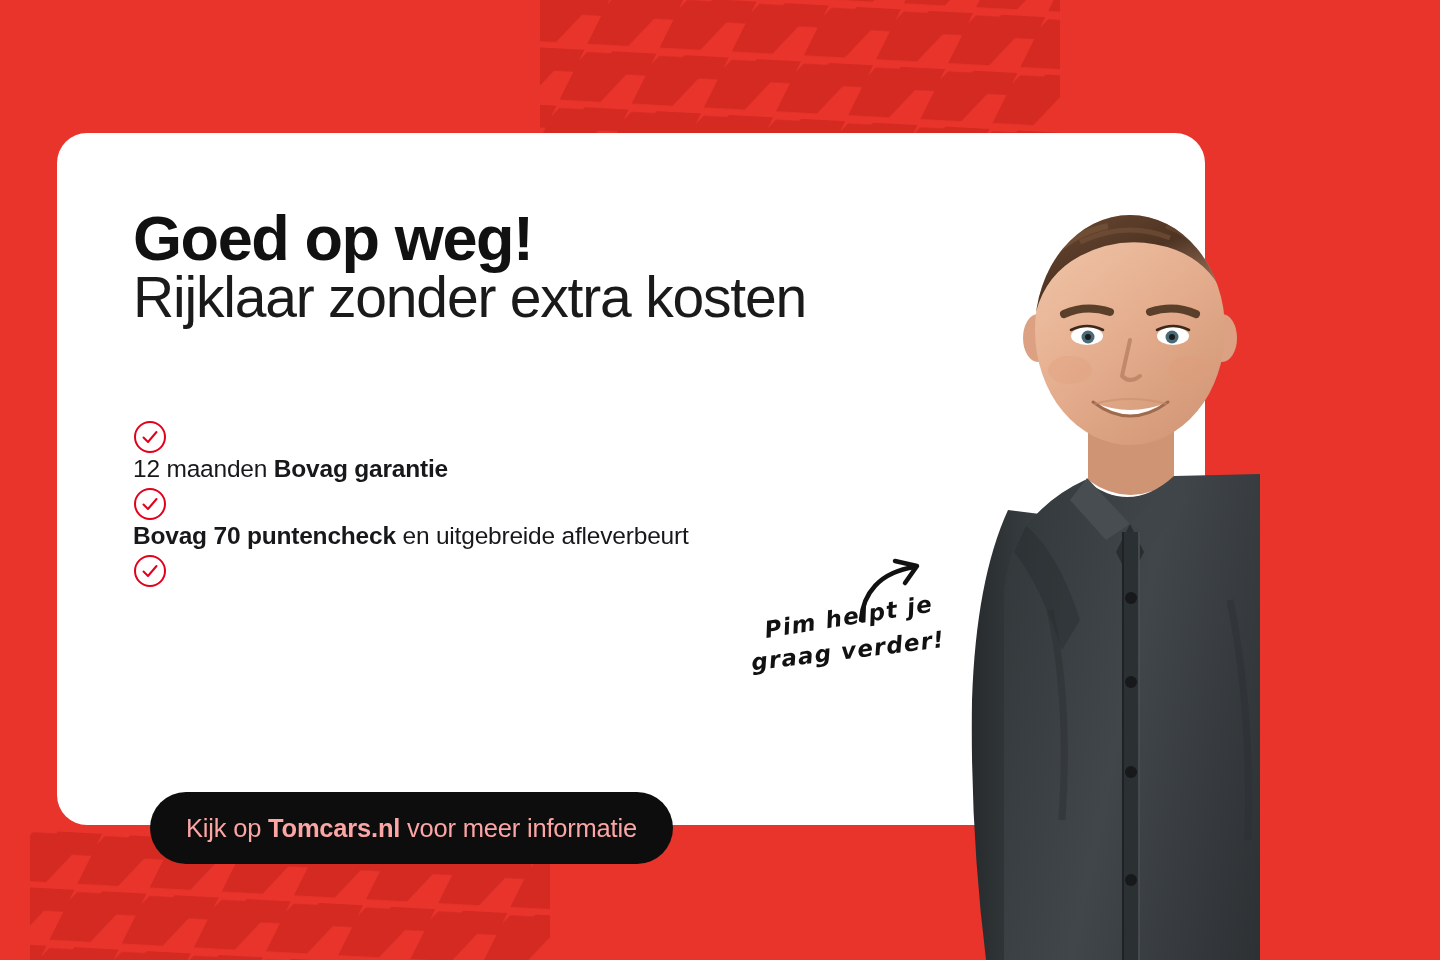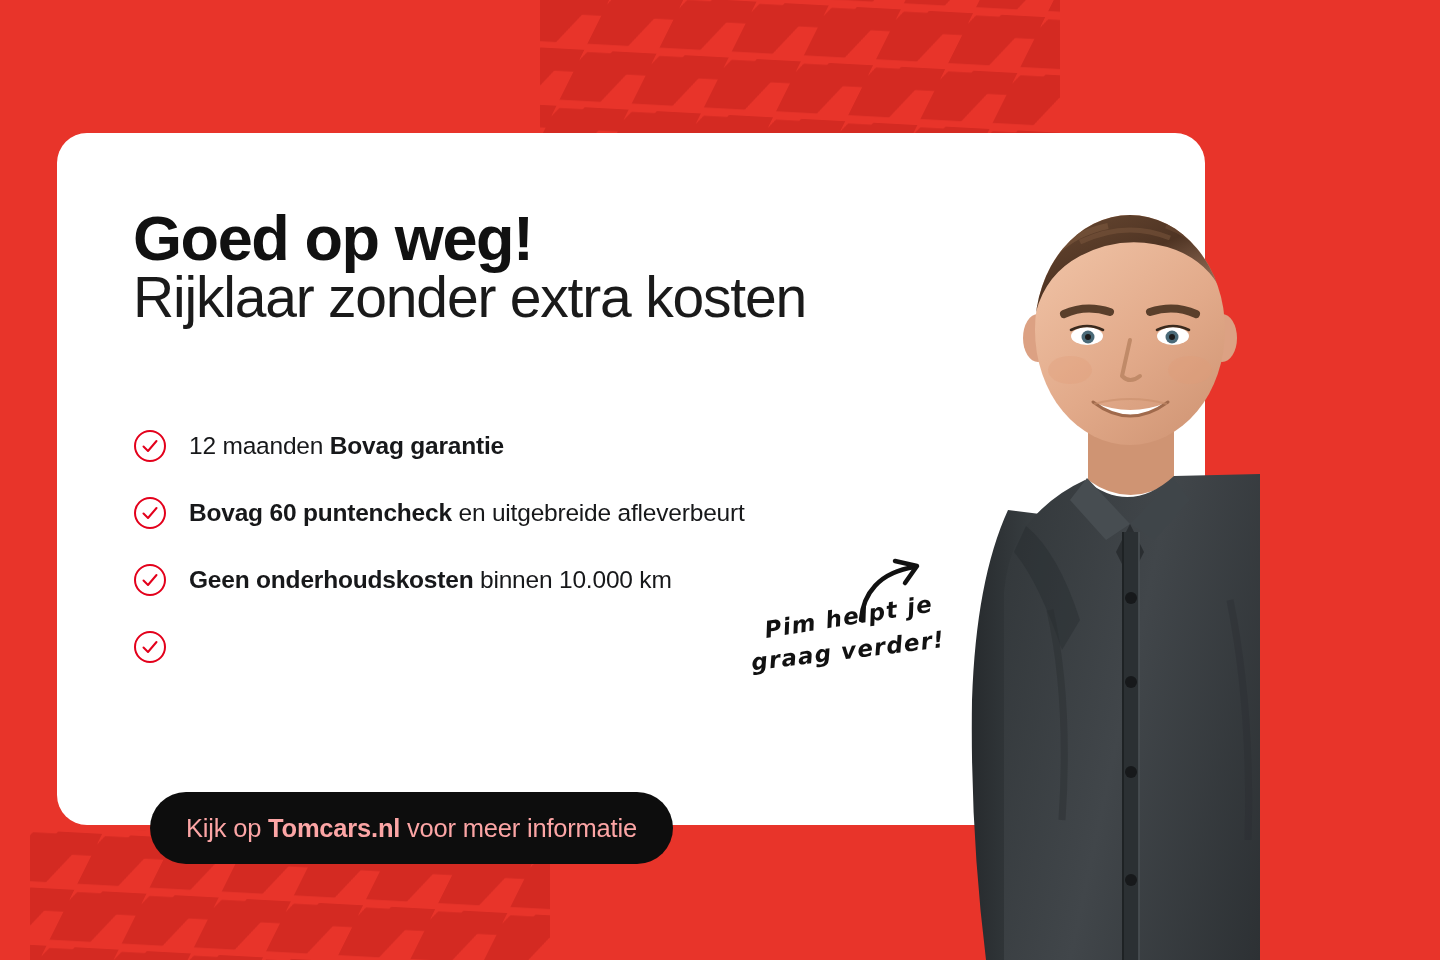--- a/index.html
+++ b/index.html
@@ -29,21 +29,21 @@
     letter-spacing:-1.4px;white-space:nowrap;
   }
   #subheadline{
     position:absolute;left:133px;top:268px;
     font-size:57px;line-height:1.05;font-weight:400;color:#1a1a1a;
     letter-spacing:-1.2px;white-space:nowrap;
   }
 
   
   #checklist{position:absolute;left:133px;top:420px;width:760px;}
-  .check-row{display:flex;align-items:center;height:52px;margin-bottom:15px;}
+  .check-row{display:flex;height:52px;margin-bottom:15px;flex-direction:column;}
   .check-icon{flex:0 0 auto;width:34px;height:34px;margin-right:22px;}
   .check-icon svg{display:block;}
   .check-text{
     font-size:24.5px;color:#17181a;line-height:1.2;white-space:nowrap;
     letter-spacing:-0.2px;
   }
   .check-text b{font-weight:700;}
 
   
   #note{
@@ -121,35 +121,24 @@
     </div>
 
     <div class="check-row">
       <span class="check-icon">
         <svg width="34" height="34" viewBox="0 0 34 34">
           <circle cx="17" cy="17" r="15" fill="none" stroke="#E3001B" stroke-width="2"></circle>
           <path d="M10.5 17.5 L15 22 L23.5 12" fill="none" stroke="#E3001B" stroke-width="2" stroke-linecap="round" stroke-linejoin="round"></path>
         </svg>
       </span>
       <span class="check-text">
-        <span></span><b>Bovag 60 puntencheck</b><span> en uitgebreide afleverbeurt</span>
+        <span></span><b>Bovag 70 puntencheck</b><span> en uitgebreide afleverbeurt</span>
       </span>
     </div>
 
-    <div class="check-row">
-      <span class="check-icon">
-        <svg width="34" height="34" viewBox="0 0 34 34">
-          <circle cx="17" cy="17" r="15" fill="none" stroke="#E3001B" stroke-width="2"></circle>
-          <path d="M10.5 17.5 L15 22 L23.5 12" fill="none" stroke="#E3001B" stroke-width="2" stroke-linecap="round" stroke-linejoin="round"></path>
-        </svg>
-      </span>
-      <span class="check-text">
-        <span></span><b>Geen onderhoudskosten</b><span> binnen 10.000 km</span>
-      </span>
-    </div>
 
     <div class="check-row">
       <span class="check-icon">
         <svg width="34" height="34" viewBox="0 0 34 34">
           <circle cx="17" cy="17" r="15" fill="none" stroke="#E3001B" stroke-width="2"></circle>
           <path d="M10.5 17.5 L15 22 L23.5 12" fill="none" stroke="#E3001B" stroke-width="2" stroke-linecap="round" stroke-linejoin="round"></path>
         </svg>
       </span>
     </div>
 

